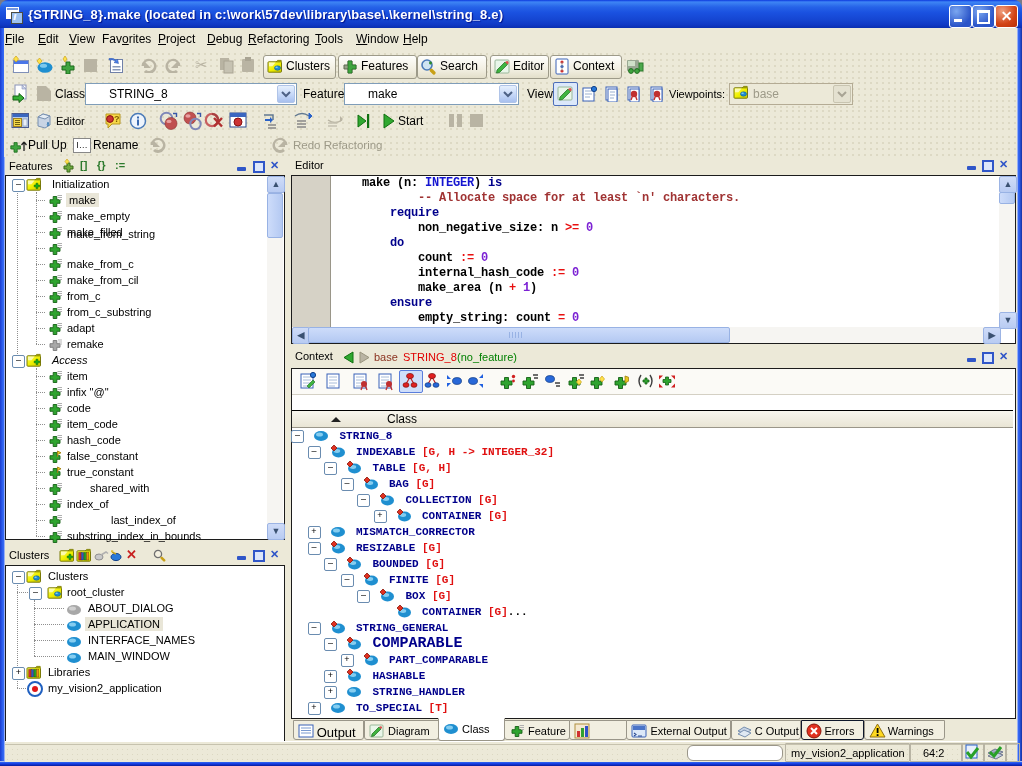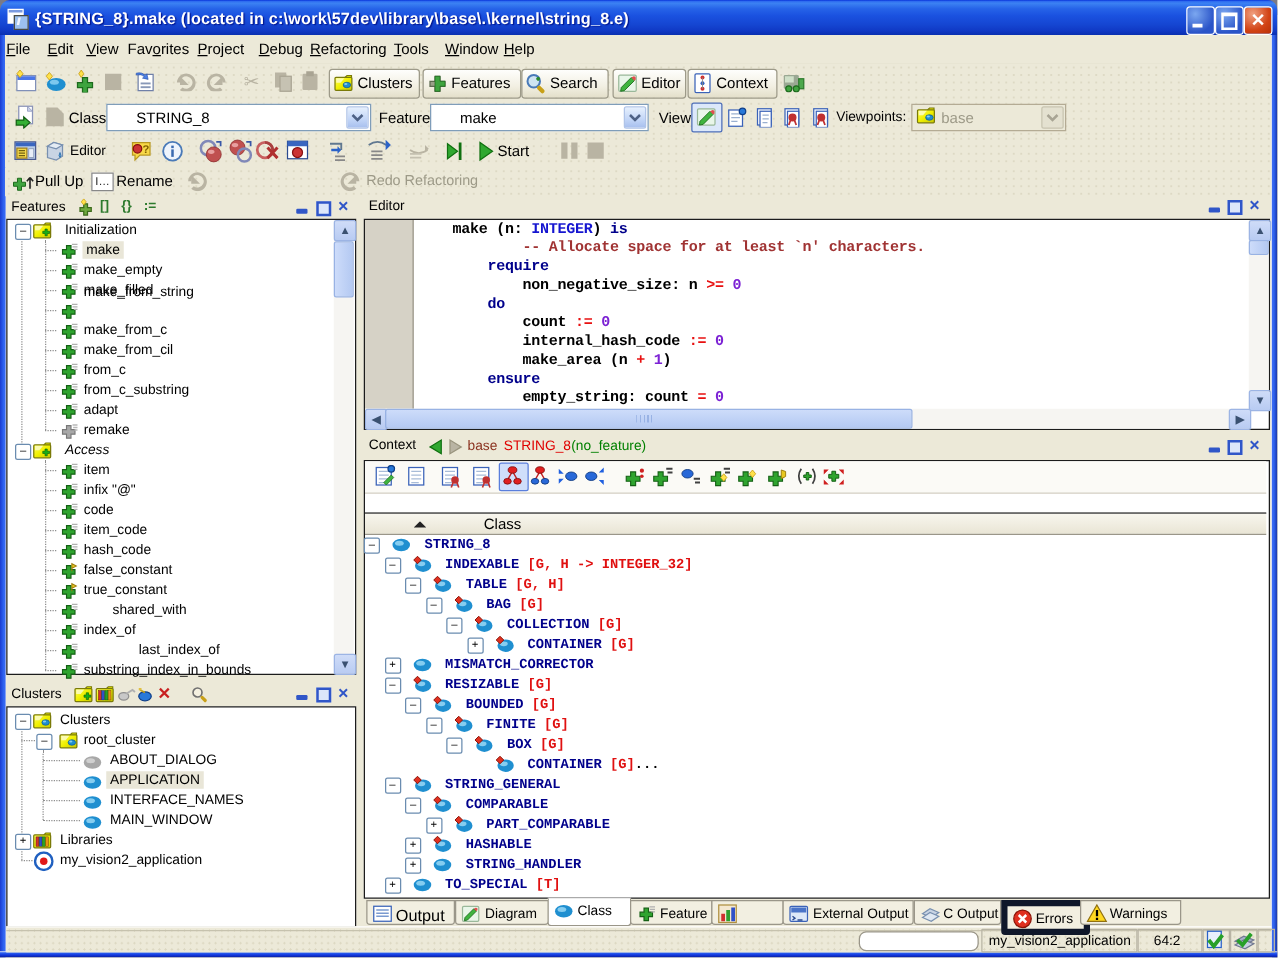--- a/index.html
+++ b/index.html
@@ -796,21 +796,21 @@
       <div class="trow mono" style="left:131px;top:257px;font-size:11px;font-weight:bold;color:#00008b;white-space:pre;">CONTAINER<span style="color:#e01010;"> [G]</span><span style="color:#000;">...</span></div>
       <div class="exp" style="left:16.5px;top:275px;">–</div>
       <svg class="abs" style="left:38.5px;top:273px;" width="17" height="16">
         <use href="#elld"></use>
       </svg>
       <div class="trow mono" style="left:65px;top:273px;font-size:11px;font-weight:bold;color:#00008b;white-space:pre;">STRING_GENERAL</div>
       <div class="exp" style="left:33px;top:291px;">–</div>
       <svg class="abs" style="left:55px;top:289px;" width="17" height="16">
         <use href="#elld"></use>
       </svg>
-      <div class="trow mono" style="left:81.5px;top:289px;font-size:11px;font-weight:bold;color:#00008b;white-space:pre;">COMPARABLE</div>
+      <div class="trow mono" style="left:81.5px;top:289px;font-size:15px;font-weight:bold;color:#00008b;white-space:pre;">COMPARABLE</div>
       <div class="exp" style="left:49.5px;top:307px;">+</div>
       <svg class="abs" style="left:71.5px;top:305px;" width="17" height="16">
         <use href="#elld"></use>
       </svg>
       <div class="trow mono" style="left:98px;top:305px;font-size:11px;font-weight:bold;color:#00008b;white-space:pre;">PART_COMPARABLE</div>
       <div class="exp" style="left:33px;top:323px;">+</div>
       <svg class="abs" style="left:55px;top:321px;" width="17" height="16">
         <use href="#elld"></use>
       </svg>
       <div class="trow mono" style="left:81.5px;top:321px;font-size:11px;font-weight:bold;color:#00008b;white-space:pre;">HASHABLE</div>
@@ -871,21 +871,21 @@
         </svg>
         <span class="abs" style="left:23px;top:4px;font-size:11px;color:#000;white-space:nowrap;">External Output</span>
       </div>
       <div class="abs" style="left:439.7px;top:2px;width:68.3px;height:18px;background:#f2efe1;border:1px solid #9a9689;z-index:2;border-radius:0 0 3px 3px;">
         <svg class="abs" style="left:4px;top:3px;" width="17" height="14">
           <path d="M2 7 l6-4 7 3 -6 4 Z" fill="#c8d4e4" stroke="#7890b0"></path>
           <path d="M2 10 l6-4 7 3 -6 4 Z" fill="#dfe8f2" stroke="#7890b0"></path>
         </svg>
         <span class="abs" style="left:23px;top:4px;font-size:11px;color:#000;white-space:nowrap;">C Output</span>
       </div>
-      <div class="abs" style="left:509.5px;top:2px;width:61.9px;height:18px;background:#f2efe1;border:5px solid #0f172a;z-index:2;border-radius:0 0 3px 3px;">
+      <div class="abs" style="left:509.5px;top:2px;width:61.9px;height:18px;background:#f2efe1;border:1px solid #0f172a;z-index:2;border-radius:0 0 3px 3px;">
         <svg class="abs" style="left:4px;top:2px;" width="16" height="16">
           <circle cx="8" cy="8" r="7" fill="#e03020" stroke="#8a1508"></circle>
           <path d="M5 5 l6 6 M11 5 l-6 6" stroke="#fff" stroke-width="2"></path>
         </svg>
         <span class="abs" style="left:23px;top:4px;font-size:11px;color:#000;white-space:nowrap;">Errors</span>
       </div>
       <div class="abs" style="left:572.8px;top:2px;width:79.1px;height:18px;background:#f2efe1;border:1px solid #9a9689;z-index:2;border-radius:0 0 3px 3px;">
         <svg class="abs" style="left:4px;top:2px;" width="17" height="16">
           <path d="M8.5 1 L16 14 L1 14 Z" fill="#ffd820" stroke="#907010"></path>
           <rect x="7.7" y="5" width="1.8" height="5" fill="#000"></rect>

